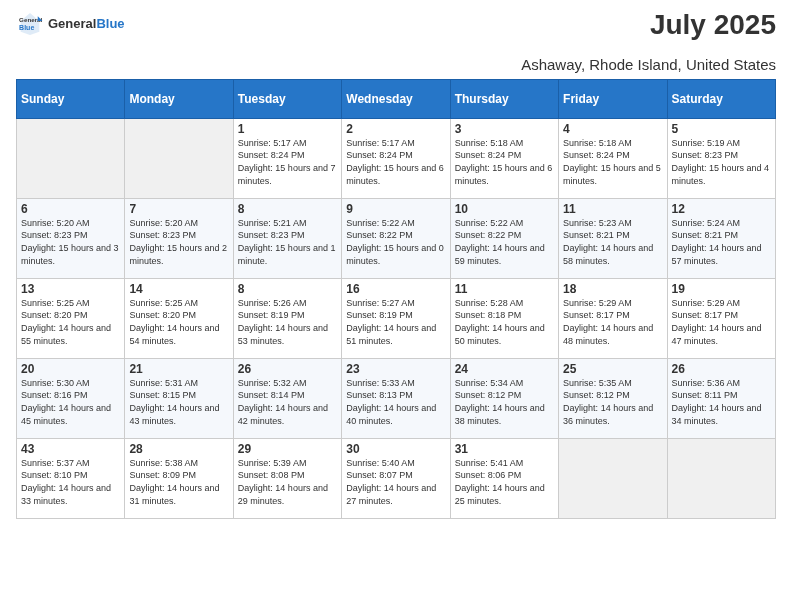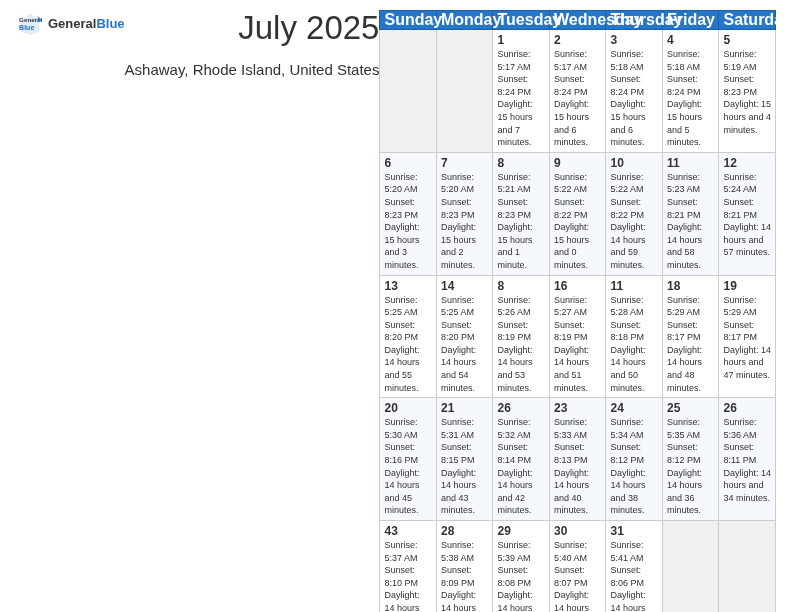--- a/index.html
+++ b/index.html
@@ -8,65 +8,65 @@
       background: #fff;
       width: 792px;
       height: 612px;
       overflow: hidden;
     }
     .page {
       width: 792px;
       height: 492px;
       padding: 10px 16px 10px 16px;
       display: flex;
-      flex-direction: row;
+      flex-direction: column;
     }
     .header {
       display: flex;
       justify-content: space-between;
       align-items: flex-start;
       margin-bottom: 6px;
     }
     .logo {
       display: flex;
       align-items: center;
       gap: 4px;
     }
     .logo-icon {
       width: 28px;
       height: 28px;
     }
     .title-block {
       text-align: right;
     }
     .title-block h1 {
-      font-size: 33px;
-      font-weight: normal;
+      font-size: 28px;
+      font-weight: bold;
       color: #333;
       line-height: 1.1;
     }
     .title-block h2 {
       font-size: 15px;
       color: #333;
       font-weight: normal;
       margin-top: 15px;
     }
     .calendar {
       flex: 1;
       border: 1px solid #ccc;
       border-collapse: collapse;
       width: 100%;
       table-layout: fixed;
     }
     .calendar thead tr th {
       background-color: #2676c8;
       color: #fff;
-      font-size: 16px;
+      font-size: 12px;
       font-weight: bold;
-      padding: 0 4px;
+      padding: 12px 4px;
       border: 1px solid #1a5fa8;
       text-align: left;
     }
     .calendar tbody tr td {
       border: 1px solid #ccc;
       vertical-align: top;
       padding: 3px 4px;
       font-size: 9.5px;
       color: #333;
       height: 80px;

